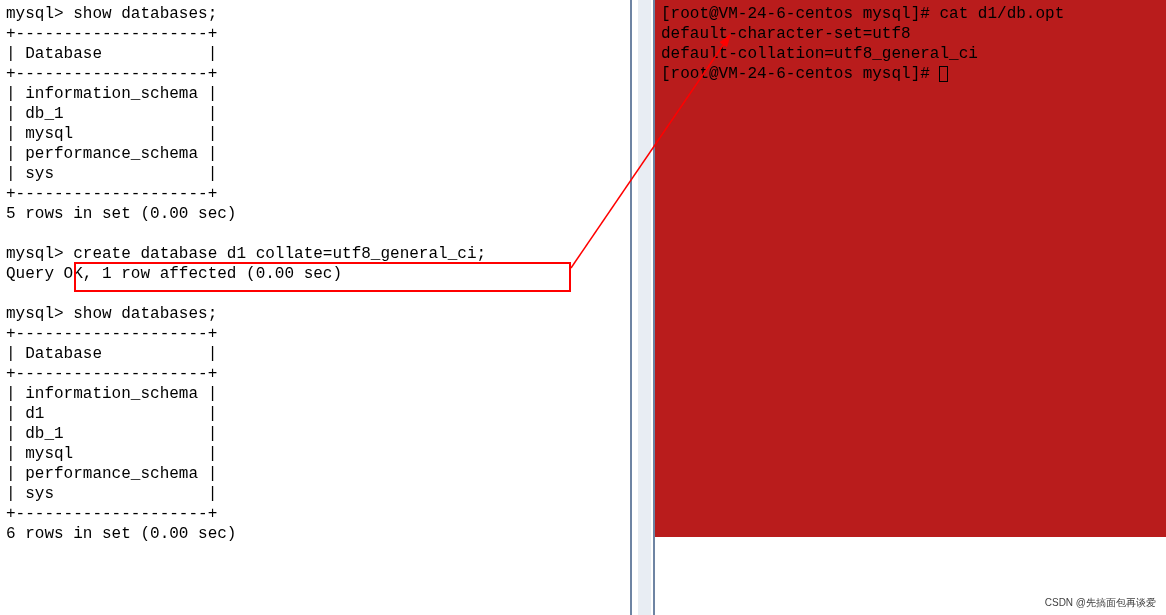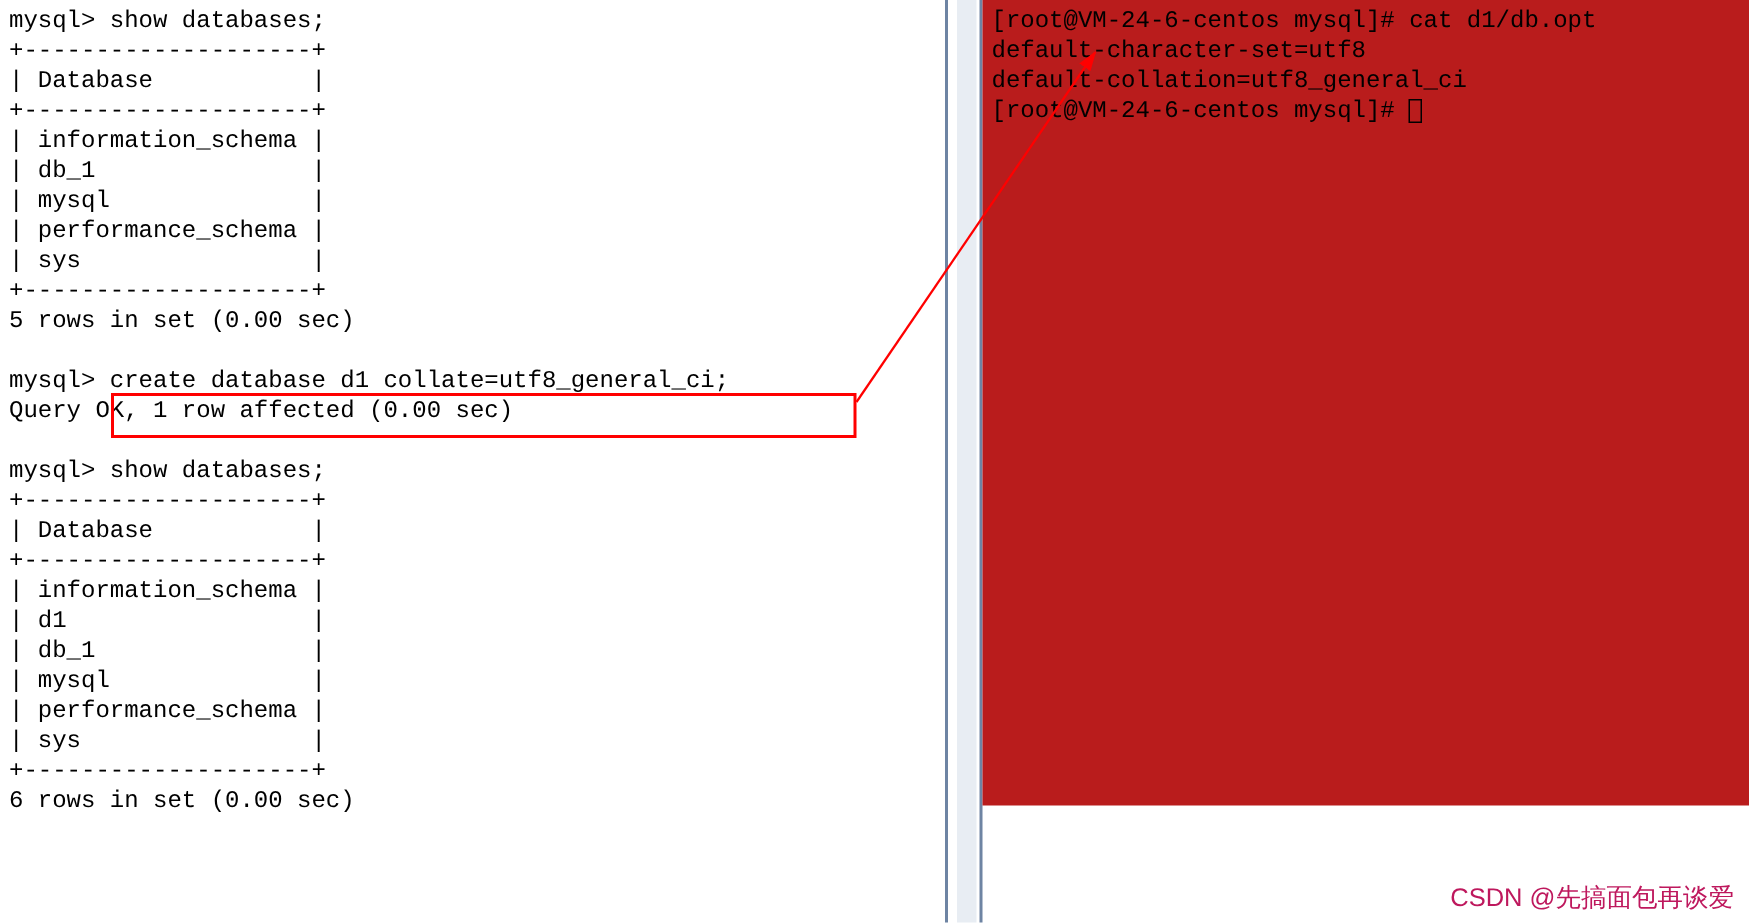--- a/index.html
+++ b/index.html
@@ -51,23 +51,23 @@
   .cursor-block {
     display:inline-block;
     width:9px; height:16px;
     border:1px solid #000;
     vertical-align:text-bottom;
     margin-bottom:1px;
   }
   .watermark {
     position:absolute;
     right:10px; bottom:6px;
-    color:#be185d;
+    color:#404040;
     font-family: sans-serif;
-    font-size:17px;
+    font-size:10px;
   }
 </style>
 </head>
 <body>
 
 <div class="pane left-pane"><span>mysql&gt; show databases;
 +--------------------+
 | Database           |
 +--------------------+
 | information_schema |

